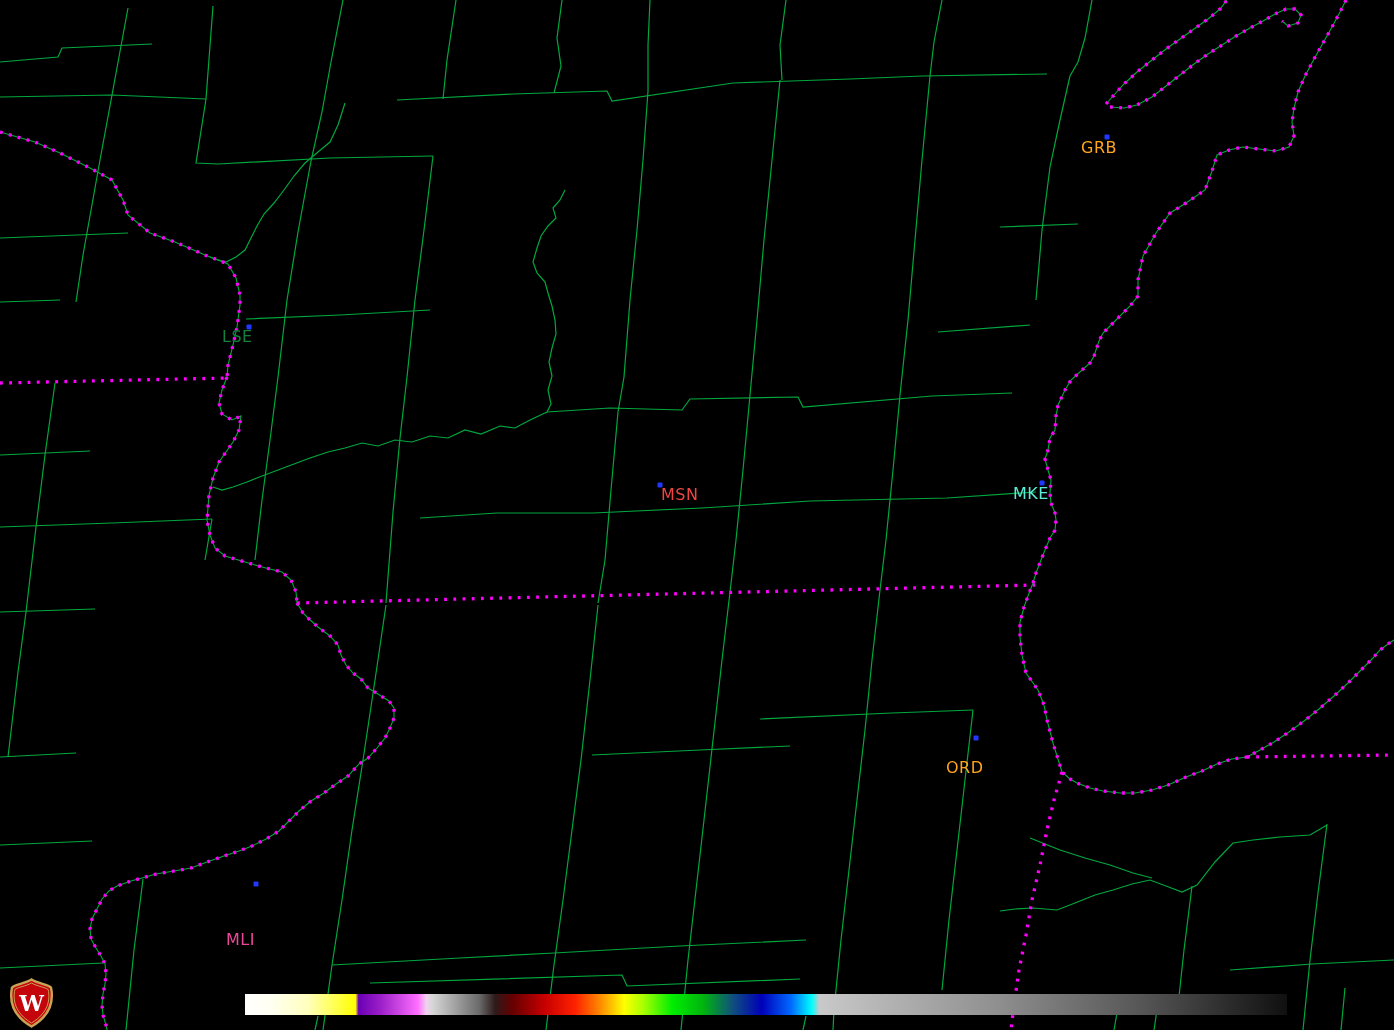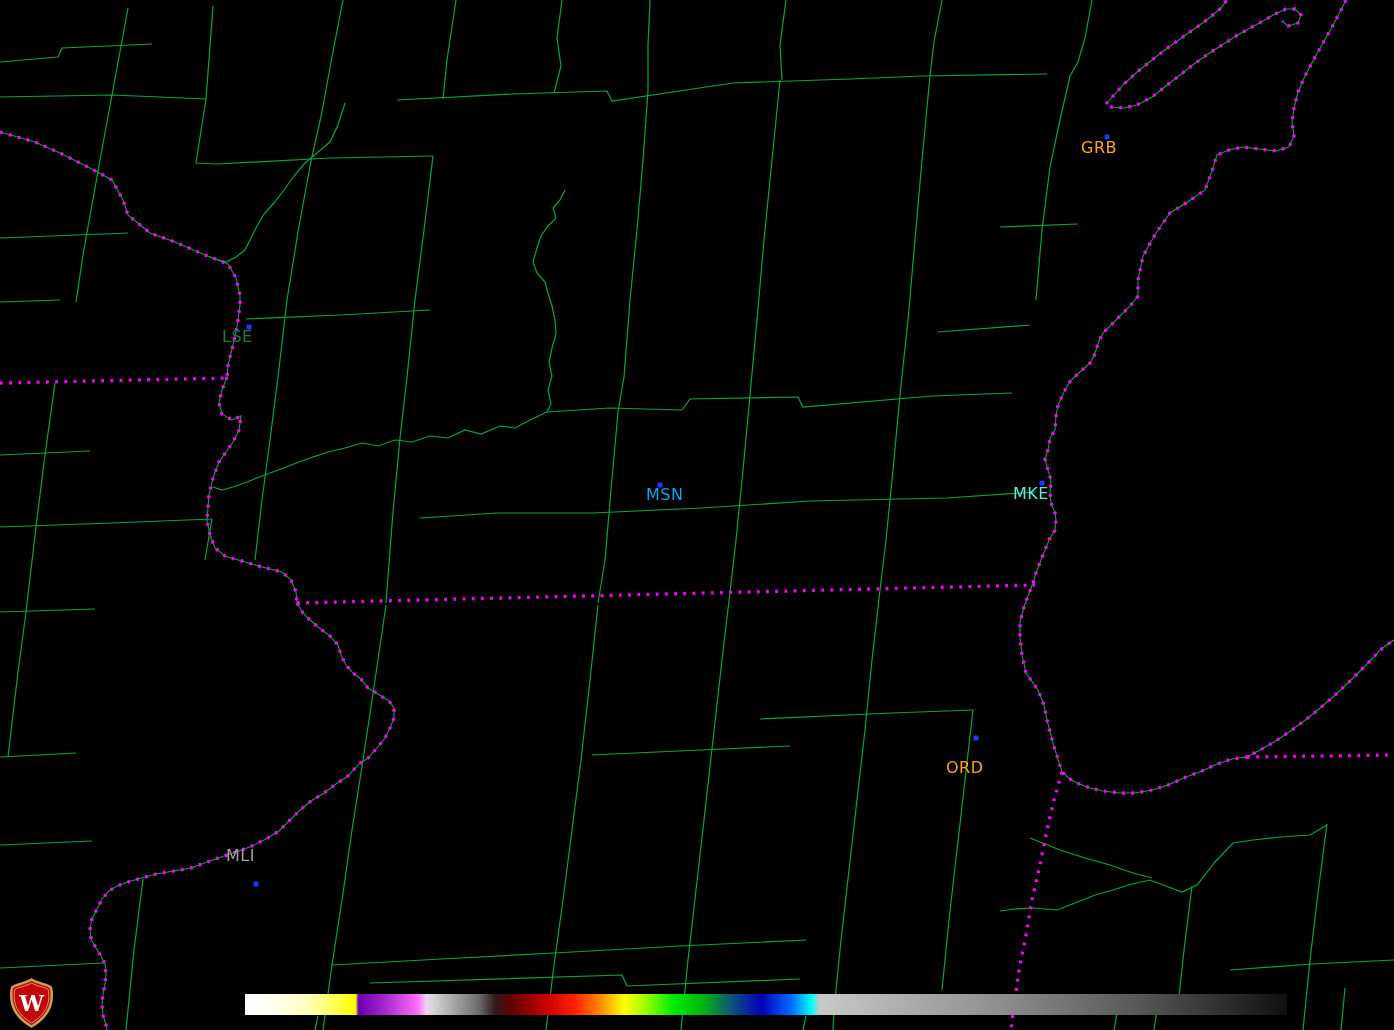--- a/index.html
+++ b/index.html
@@ -115,27 +115,27 @@
       <path d="M 1062,772 L 1054,800 1047,830 1040,865 1032,900 1026,935 1019,970 1014,1005 1011,1030" fill="none" stroke="#FF00FF" stroke-width="3.3" stroke-dasharray="2.8 6.4"></path>
     </svg>
 
 
   <div class="stations-layer">
       <span class="sdot" style="left: 1107px; top: 113px; background: rgb(32, 56, 255);"></span>
       <span class="slabel" style="left: 1081px; top: 116px; color: rgb(255, 165, 32);">GRB</span>
       <span class="sdot" style="left: 249px; top: 303px; background: rgb(32, 56, 255);"></span>
       <span class="slabel" style="left: 222px; top: 305px; color: #15803d;">LSE</span>
       <span class="sdot" style="left: 660px; top: 461px; background: rgb(32, 56, 255);"></span>
-      <span class="slabel" style="left: 646px; top: 463px; color: #0ea5e9;">MSN</span>
+      <span class="slabel" style="left: 661px; top: 463px; color: #ef4444;">MSN</span>
       <span class="sdot" style="left: 1042px; top: 459px; background: rgb(32, 56, 255);"></span>
       <span class="slabel" style="left: 1013px; top: 462px; color: #5eead4;">MKE</span>
       <span class="sdot" style="left: 976px; top: 714px; background: rgb(32, 56, 255);"></span>
       <span class="slabel" style="left: 946px; top: 736px; color: rgb(255, 165, 32);">ORD</span>
       <span class="sdot" style="left: 256px; top: 860px; background: rgb(32, 56, 255);"></span>
-      <span class="slabel" style="left: 226px; top: 824px; color: #a3a3a3;">MLI</span>
+      <span class="slabel" style="left: 226px; top: 908px; color: #ec4899;">MLI</span>
     </div>
 
   <div class="colorbar" style="left: 245px; top: 994px; width: 1042px; height: 21px; background: linear-gradient(to right, rgb(255, 255, 255) 0%, rgb(255, 255, 242) 2.5%, rgb(255, 255, 190) 6%, rgb(255, 255, 0) 10.6%, rgb(106, 0, 180) 10.9%, rgb(155, 31, 200) 13%, rgb(255, 110, 255) 16.6%, rgb(239, 210, 239) 17.4%, rgb(214, 214, 214) 18%, rgb(106, 106, 106) 22.5%, rgb(46, 26, 26) 24%, rgb(100, 0, 0) 25.6%, rgb(200, 0, 0) 28.8%, rgb(255, 33, 0) 31.7%, rgb(255, 144, 0) 34.2%, rgb(255, 255, 0) 36.4%, rgb(170, 255, 0) 38.2%, rgb(0, 238, 0) 41%, rgb(0, 180, 15) 44%, rgb(15, 79, 125) 46.8%, rgb(0, 0, 185) 49.6%, rgb(0, 105, 255) 52.4%, rgb(0, 255, 255) 54.4%, rgb(201, 201, 201) 55.1%, rgb(142, 142, 142) 72.5%, rgb(86, 86, 86) 86%, rgb(16, 16, 16) 100%);"></div>
 
   <div class="logo">
     <svg class="crest" viewBox="0 0 47 50">
       <path d="M23.5,1.5 C30,5.5 40,6.5 43,9.5 C45.5,22 43.5,37 23.5,48.5 C3.5,37 1.5,22 4,9.5 C7,6.5 17,5.5 23.5,1.5 Z" fill="#C5050C" stroke="#C9A254" stroke-width="2.4"></path>
       <path d="M23.5,5 C29,8.3 37.5,9.2 40.2,11.6 C42.2,22 40.4,34.8 23.5,45 C6.6,34.8 4.8,22 6.8,11.6 C9.5,9.2 18,8.3 23.5,5 Z" fill="none" stroke="#C9A254" stroke-width="1"></path>
       <text x="23.5" y="33" text-anchor="middle" font-family="DejaVu Serif, serif" font-size="22" font-weight="bold" fill="#FFFFFF">W</text>
     </svg>

